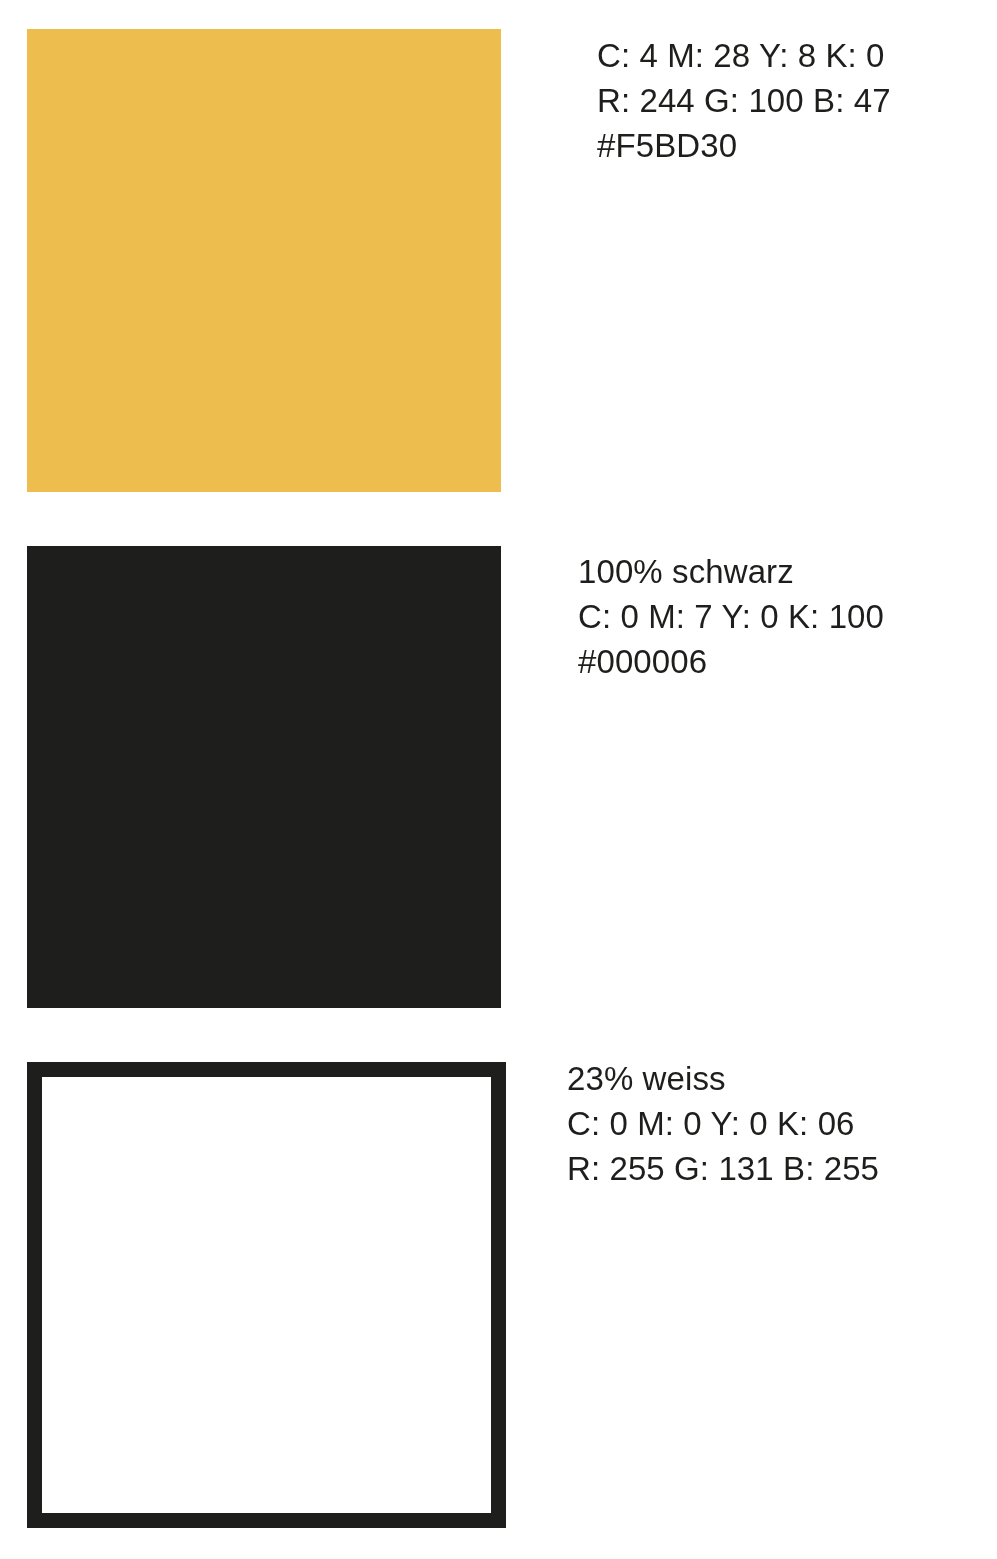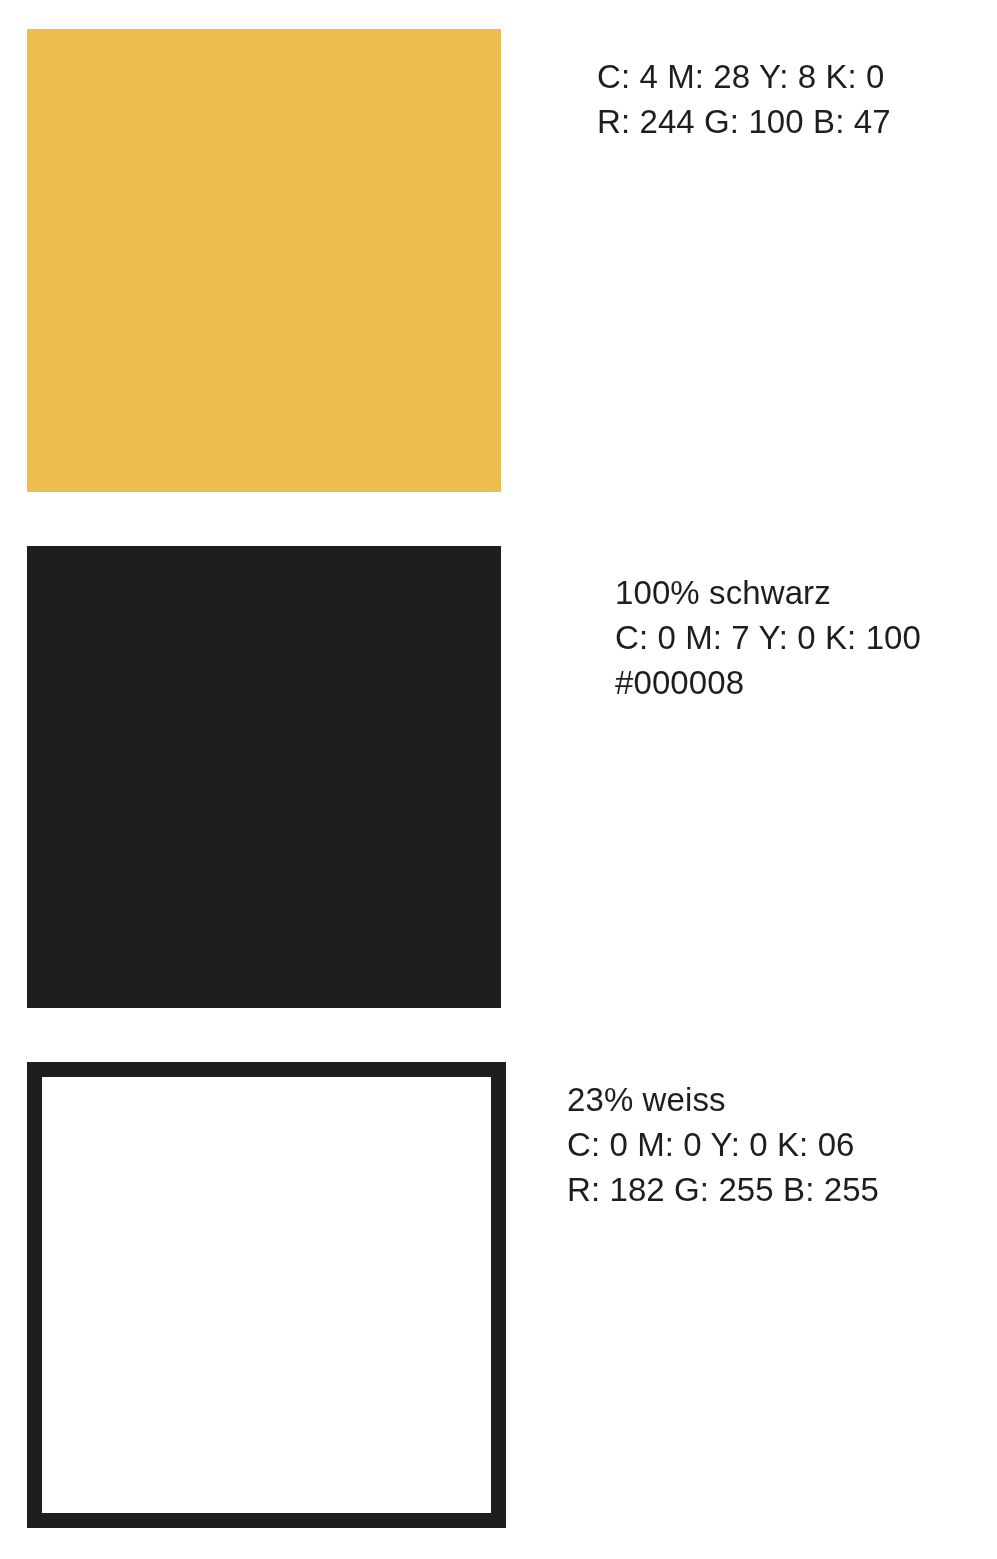--- a/index.html
+++ b/index.html
@@ -52,28 +52,27 @@
   }
 
   
   .spec {
     position: absolute;
     color: #1E1E1C;
     font-size: 33px;
     line-height: 45px;
     letter-spacing: 0.1px;
     white-space: nowrap;
-    margin-top: 21px;
   }
   .spec-yellow {
     left: 597px;
     top: 33px;
   }
   .spec-black {
-    left: 615px;
+    left: 578px;
     top: 549px;
   }
   .spec-white {
     left: 567px;
     top: 1056px;
   }
   .spec .line {
     display: block;
     height: 45px;
   }
@@ -81,31 +80,32 @@
 </head>
 <body style="background-color: rgb(255, 255, 255);">
 
 <div class="sheet">
 
   <div class="swatch swatch-yellow" style="background-color: rgb(237, 189, 78);"></div>
 
   <div class="spec spec-yellow">
     <span class="line">C: 4 M: 28 Y: 8 K: 0</span>
     <span class="line">R: 244 G: 100 B: 47</span>
+    <span class="line">#F5BD30</span>
   </div>
 
   <div class="swatch swatch-black" style="background-color: rgb(30, 30, 28);"></div>
 
   <div class="spec spec-black">
     <span class="line">100% schwarz</span>
     <span class="line">C: 0 M: 7 Y: 0 K: 100</span>
-    <span class="line">#000008</span>
+    <span class="line">#000006</span>
   </div>
 
   <div class="swatch swatch-white" style="background-color: rgb(255, 255, 255); border-color: rgb(30, 30, 28);"></div>
 
   <div class="spec spec-white">
     <span class="line">23% weiss</span>
     <span class="line">C: 0 M: 0 Y: 0 K: 06</span>
-    <span class="line">R: 182 G: 255 B: 255</span>
+    <span class="line">R: 255 G: 131 B: 255</span>
   </div>
 
 </div>
 
 </body></html>

